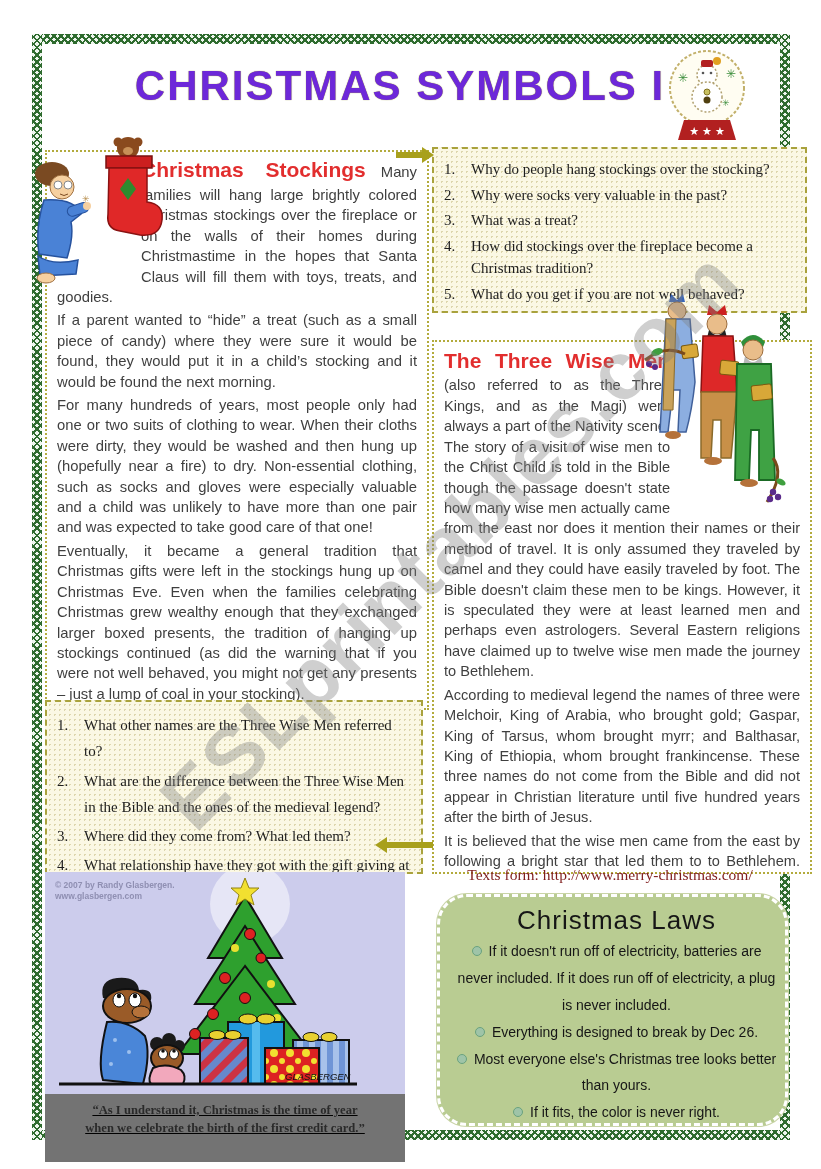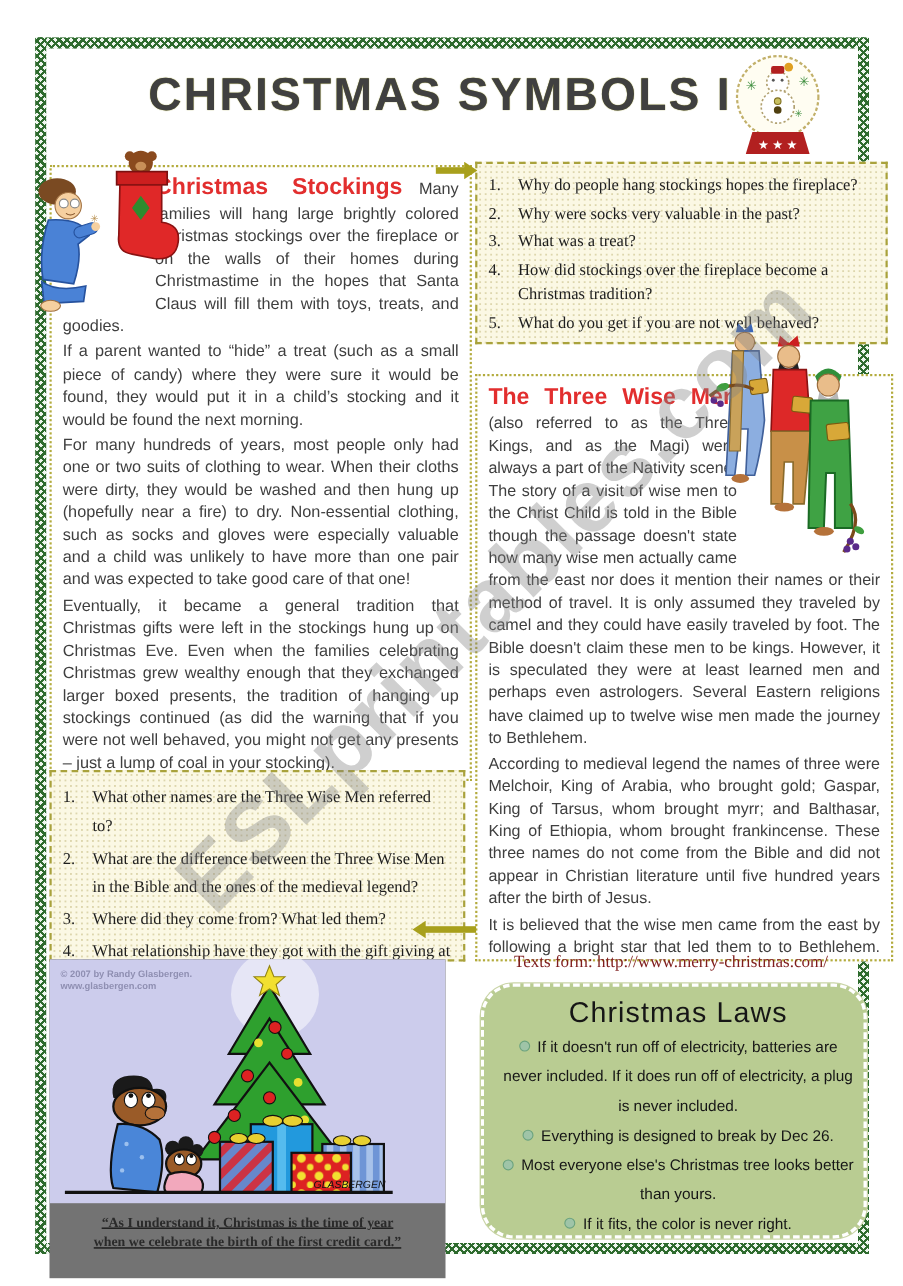--- a/index.html
+++ b/index.html
@@ -9,21 +9,21 @@
   .frame{position:absolute;z-index:1;
     background:
       repeating-linear-gradient(45deg,#2e6b2e 0 2px,transparent 2px 5px),
       repeating-linear-gradient(-45deg,#2e6b2e 0 2px,#eef6ee 2px 5px);}
   .frame-top{left:32px;top:34px;width:758px;height:10px;}
   .frame-bottom{left:32px;top:1130px;width:758px;height:10px;}
   .frame-left{left:32px;top:34px;width:10px;height:1106px;}
   .frame-right{left:780px;top:34px;width:10px;height:1106px;}
 
   .title{position:absolute;left:110px;top:62px;width:580px;text-align:center;z-index:2;
-    font-size:42px;font-weight:bold;letter-spacing:2px;color:#404040;
+    font-size:42px;font-weight:bold;letter-spacing:2px;color:#6d28d9;
     text-shadow:0 0 1px #84840f;}
 
   .globe{position:absolute;left:656px;top:48px;width:102px;height:94px;z-index:3;}
 
   
   .article{position:absolute;background:#fff;border:2px dotted #b3ab3d;z-index:2;
     color:#3f3f3f;text-align:justify;overflow:hidden;}
   .article p{margin:0 0 3px 0;}
   .art-stockings{left:45px;top:150px;width:360px;height:548px;padding:4px 10px 4px 10px;
     font-size:14.8px;line-height:1.38;}
@@ -141,21 +141,21 @@
   </div>
 
   <svg class="arrow arrow-right-icon" viewBox="0 0 38 16">
     <rect x="0" y="5" width="28" height="6" fill="#a8a01c"></rect>
     <polygon points="26,0 38,8 26,16" fill="#a8a01c"></polygon>
   </svg>
 
   <div class="qbox qbox1">
     <div class="qrow">
       <span class="qnum">1.</span>
-      <span class="qtext">Why do people hang stockings hopes the fireplace?</span>
+      <span class="qtext">Why do people hang stockings over the stocking?</span>
     </div>
     <div class="qrow">
       <span class="qnum">2.</span>
       <span class="qtext">Why were socks very valuable in the past?</span>
     </div>
     <div class="qrow">
       <span class="qnum">3.</span>
       <span class="qtext">What was a treat?</span>
     </div>
     <div class="qrow">

